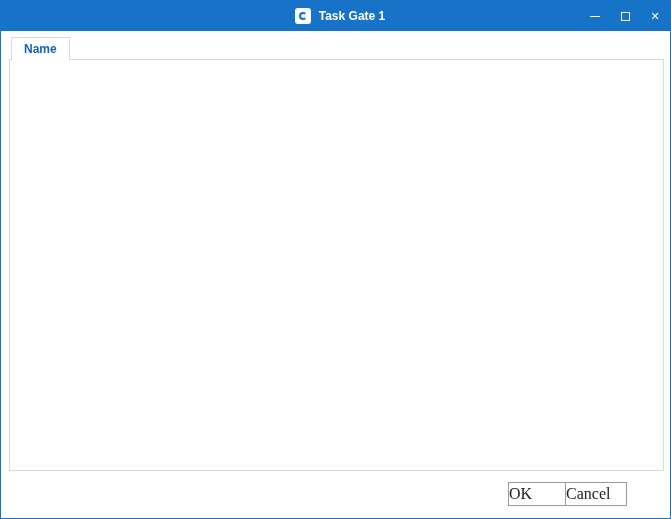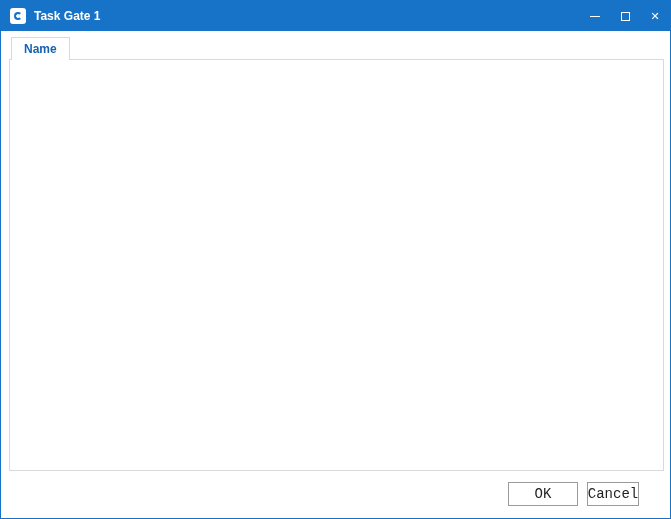--- a/index.html
+++ b/index.html
@@ -5,21 +5,21 @@
   * { margin:0; padding:0; box-sizing:border-box; }
   html,body { background:#e8e8e8; font-family:"Liberation Sans", sans-serif; }
   .window {
     position:relative; width:671px; height:519px; background:#ffffff;
     border:1px solid #1673c8; overflow:hidden;
     font-size:12px; color:#222;
   }
   
   .titlebar {
     position:absolute; left:0; top:0; right:0; height:30px;
-    background:#1673c8; display:flex; align-items:center;
+    background:#1673c8; display:flex; align-items:center;justify-content:center;
   }
   .app-icon {
     width:16px; height:16px; margin-left:9px; background:#ffffff;
     border-radius:3px; display:flex; align-items:center; justify-content:center;
     flex:0 0 auto;
   }
   .app-icon .c-arc {
     width:8px; height:8px; border:2px solid #1673c8; border-radius:50%;
     border-right-color:transparent;
   }
@@ -99,27 +99,27 @@
   }
   .checks-header { display:flex; height:20px; border-bottom:1px solid #c9c9c9; }
   .col-done {
     width:55px; border-right:1px solid #c9c9c9; padding:0 4px; line-height:19px; color:#333;
   }
   .col-comment { flex:1; padding:0 6px; line-height:19px; color:#333; }
   .checks-body { height:71px; background:#ffffff; }
   
   .btn {
     position:absolute; height:24px; background:#ffffff; border:1px solid #9b9b9b;
-    font-family:Liberation Mono, monospace; font-size:14px; color:#222;
-    display:flex; align-items:center; justify-content:center; cursor:default;
+    font-family:Liberation Serif, serif; font-size:16px; color:#222;
+    display:flex; align-items:center; justify-content:flex-start; cursor:default;
   }
   .btn-add    { left:33px;  top:436px; width:102px; }
   .btn-delete { left:169px; top:436px; width:102px; border-color:#cccccc; color:#a8a8a8; }
   .btn-ok     { left:507px; top:481px; width:70px; }
-  .btn-cancel { left:586px; top:481px; width:52px; }
+  .btn-cancel { left:564px; top:481px; width:62px; }
 </style>
 </head>
 <body>
 
 <div class="window">
 
   <div class="titlebar">
     <div class="app-icon">
       <span class="c-arc"></span>
     </div>

